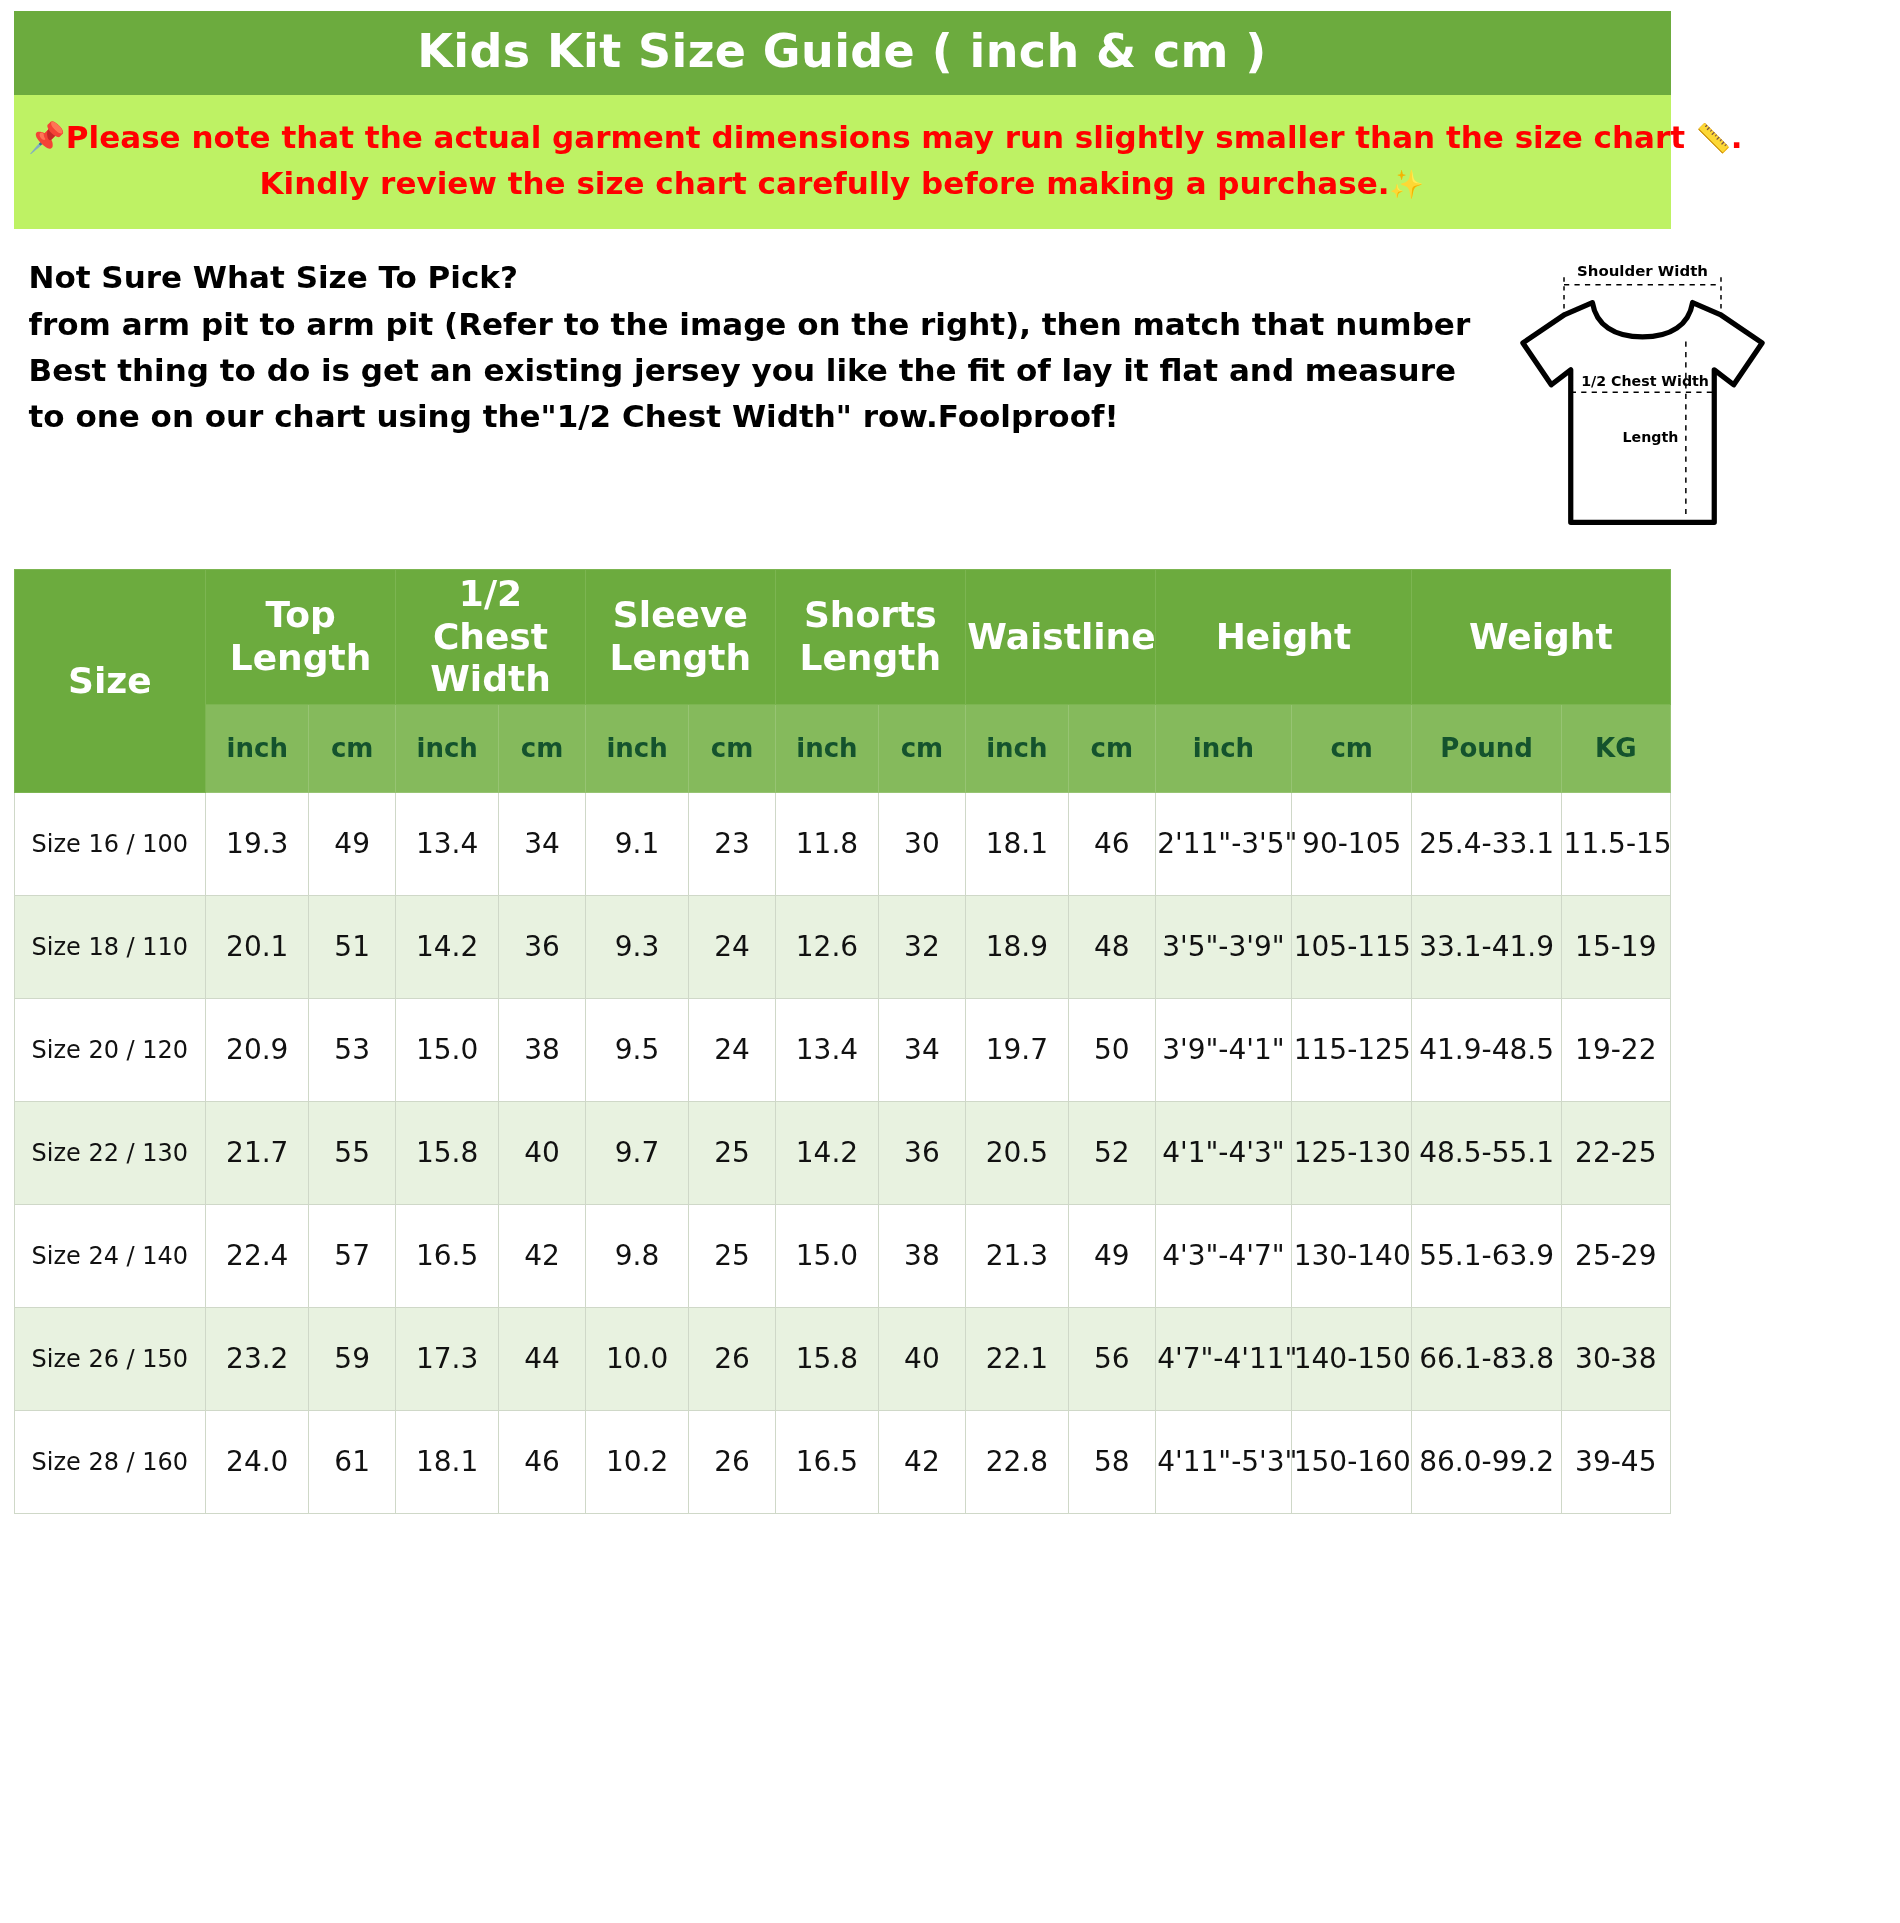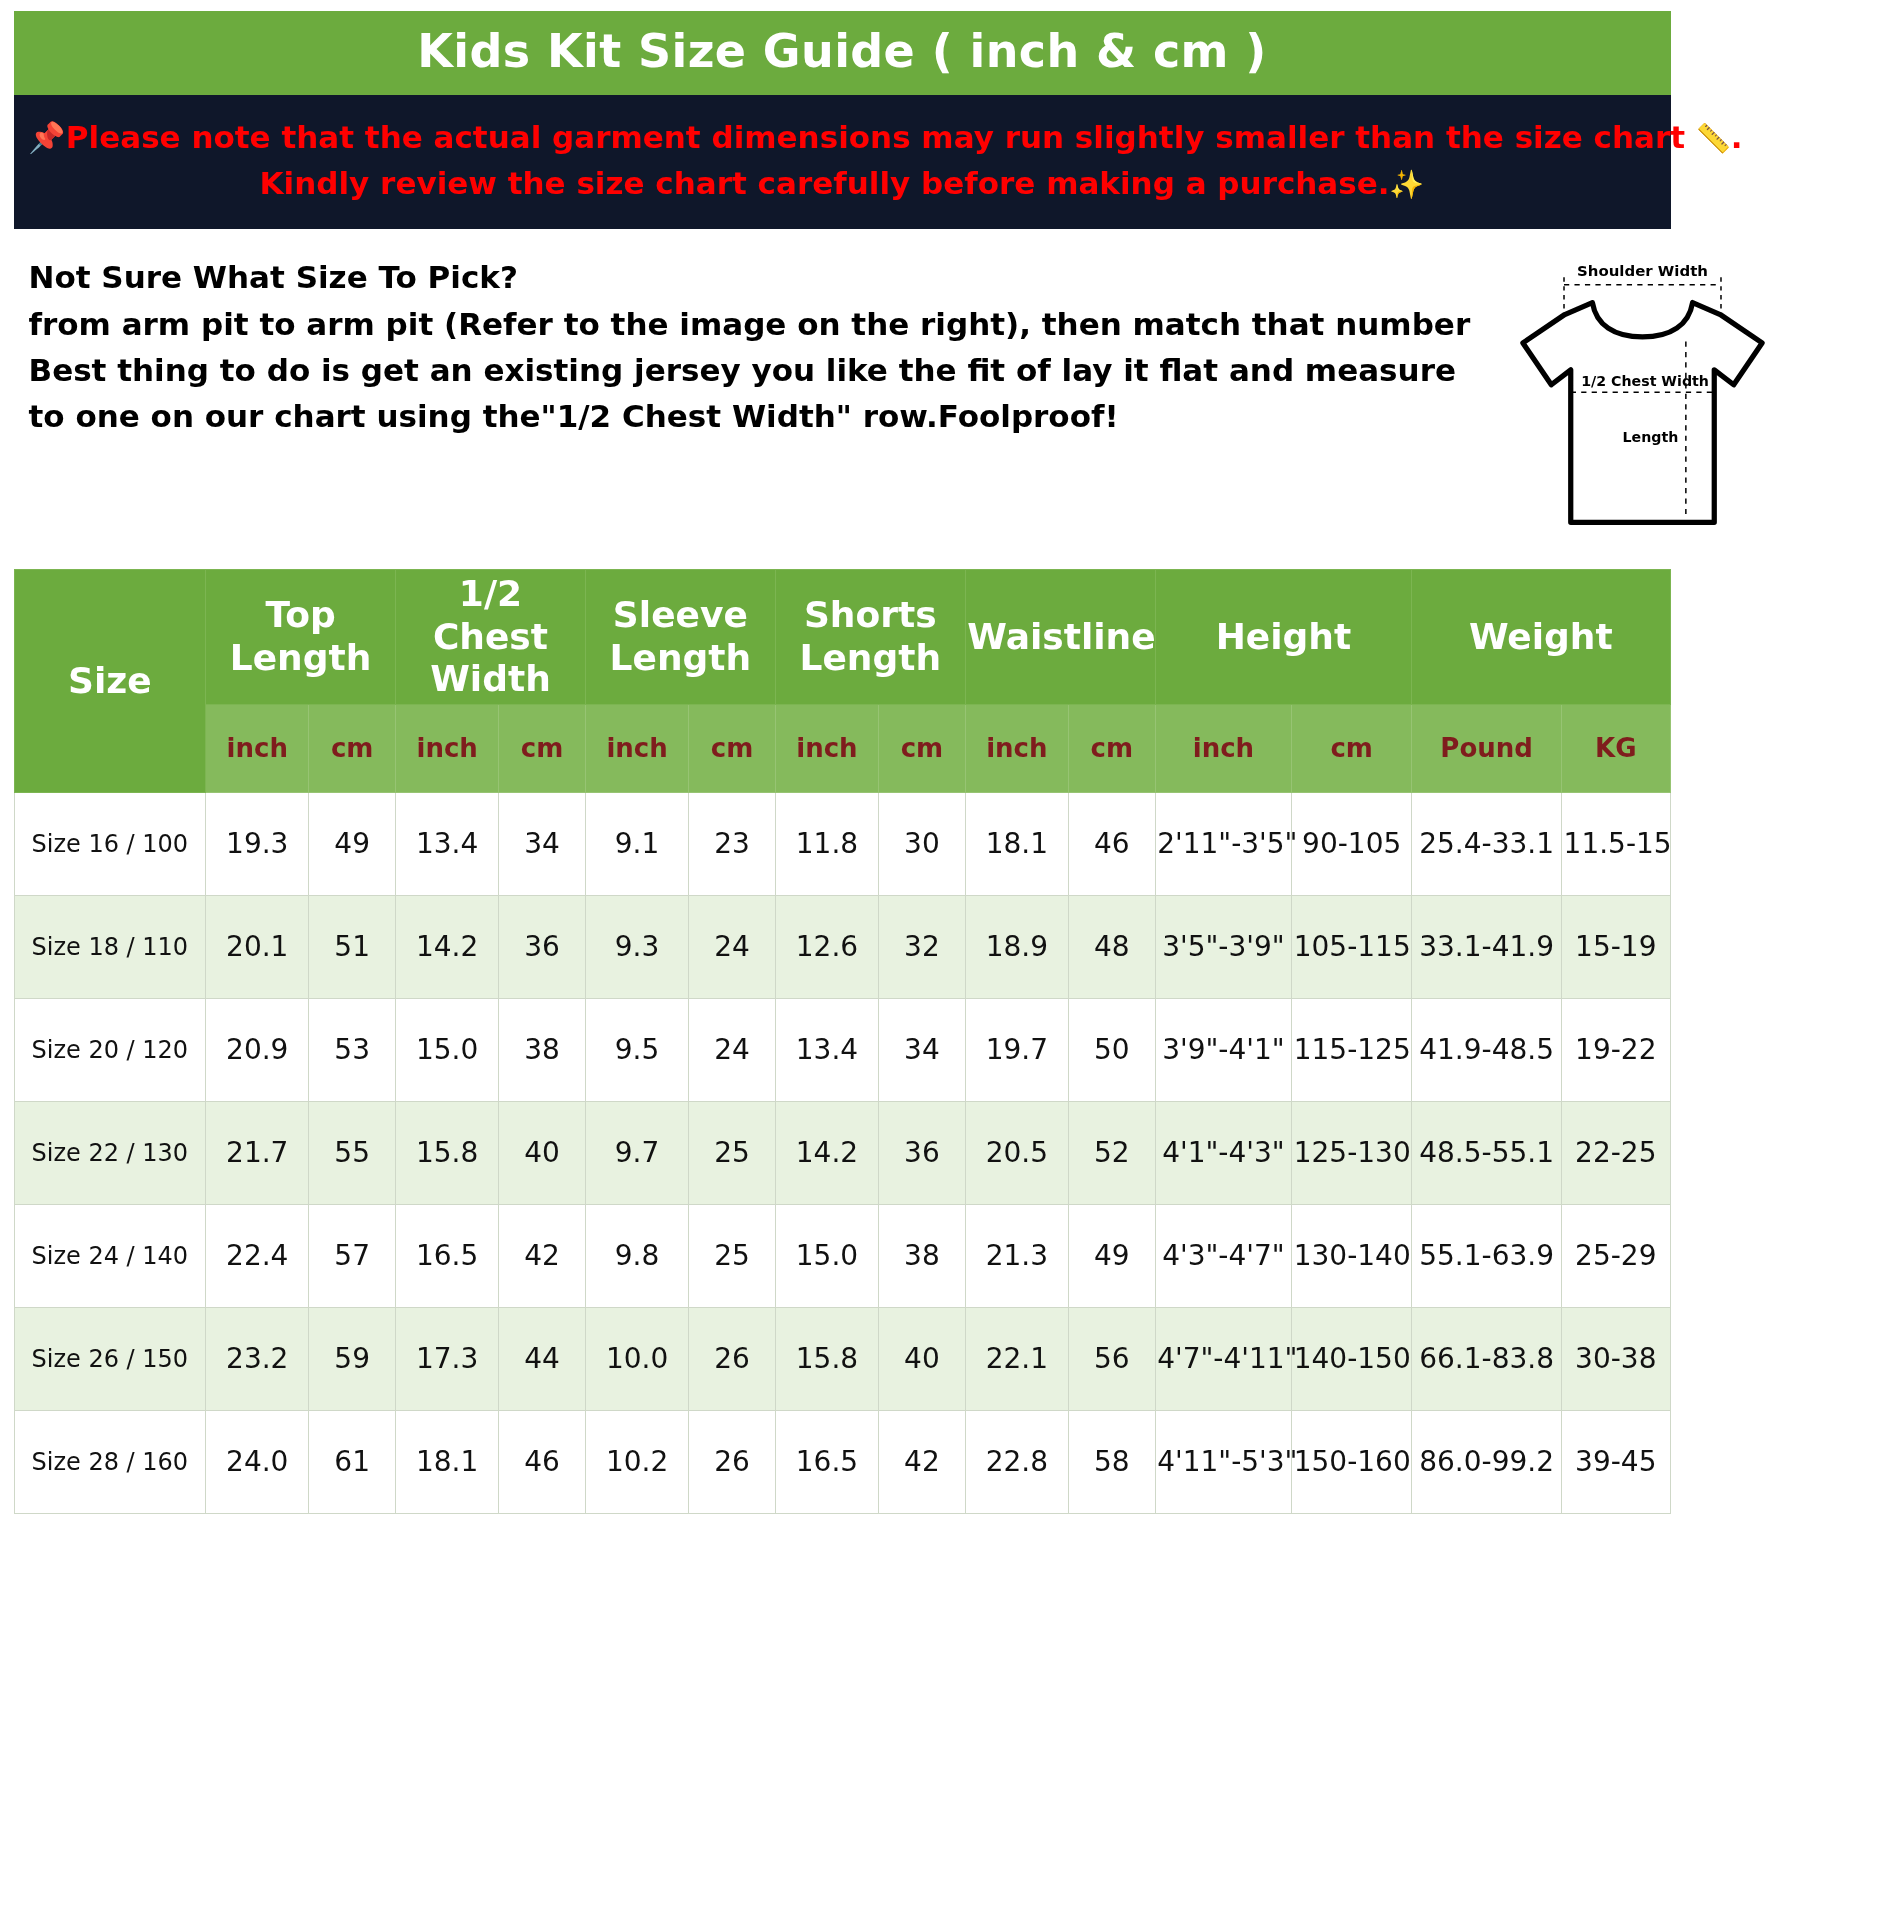--- a/index.html
+++ b/index.html
@@ -26,21 +26,21 @@
     text-align: center;
     font-size: 46px;
     font-weight: bold;
     letter-spacing: 0.4px;
     padding: 16.4px 7.5px 19.4px 7.5px;
     line-height: 1.05;
   }
 
   
   .notice {
-    background: #0f172a;
+    background: #bef264;
     text-align: center;
     color: #ff0000;
     font-weight: bold;
     font-size: 31px;
     line-height: 1.5;
     padding: 19.4px 15px 22.4px 15px;
   }
   .notice .line {
     display: block;
     white-space: nowrap;
@@ -98,21 +98,21 @@
     color: #ffffff;
     font-size: 36px;
     font-weight: bold;
     height: 126px;
     line-height: 1.18;
     border-color: #7cb551;
     padding: 3px 1.5px;
   }
   thead tr.head-units th {
     background: #85ba5c;
-    color: #7f1d1d;
+    color: #14532d;
     font-size: 26px;
     font-weight: bold;
     height: 84px;
     border-color: #97c473;
     padding: 1.5px;
   }
   tbody td {
     font-size: 28px;
     color: #111111;
     height: 99px;

